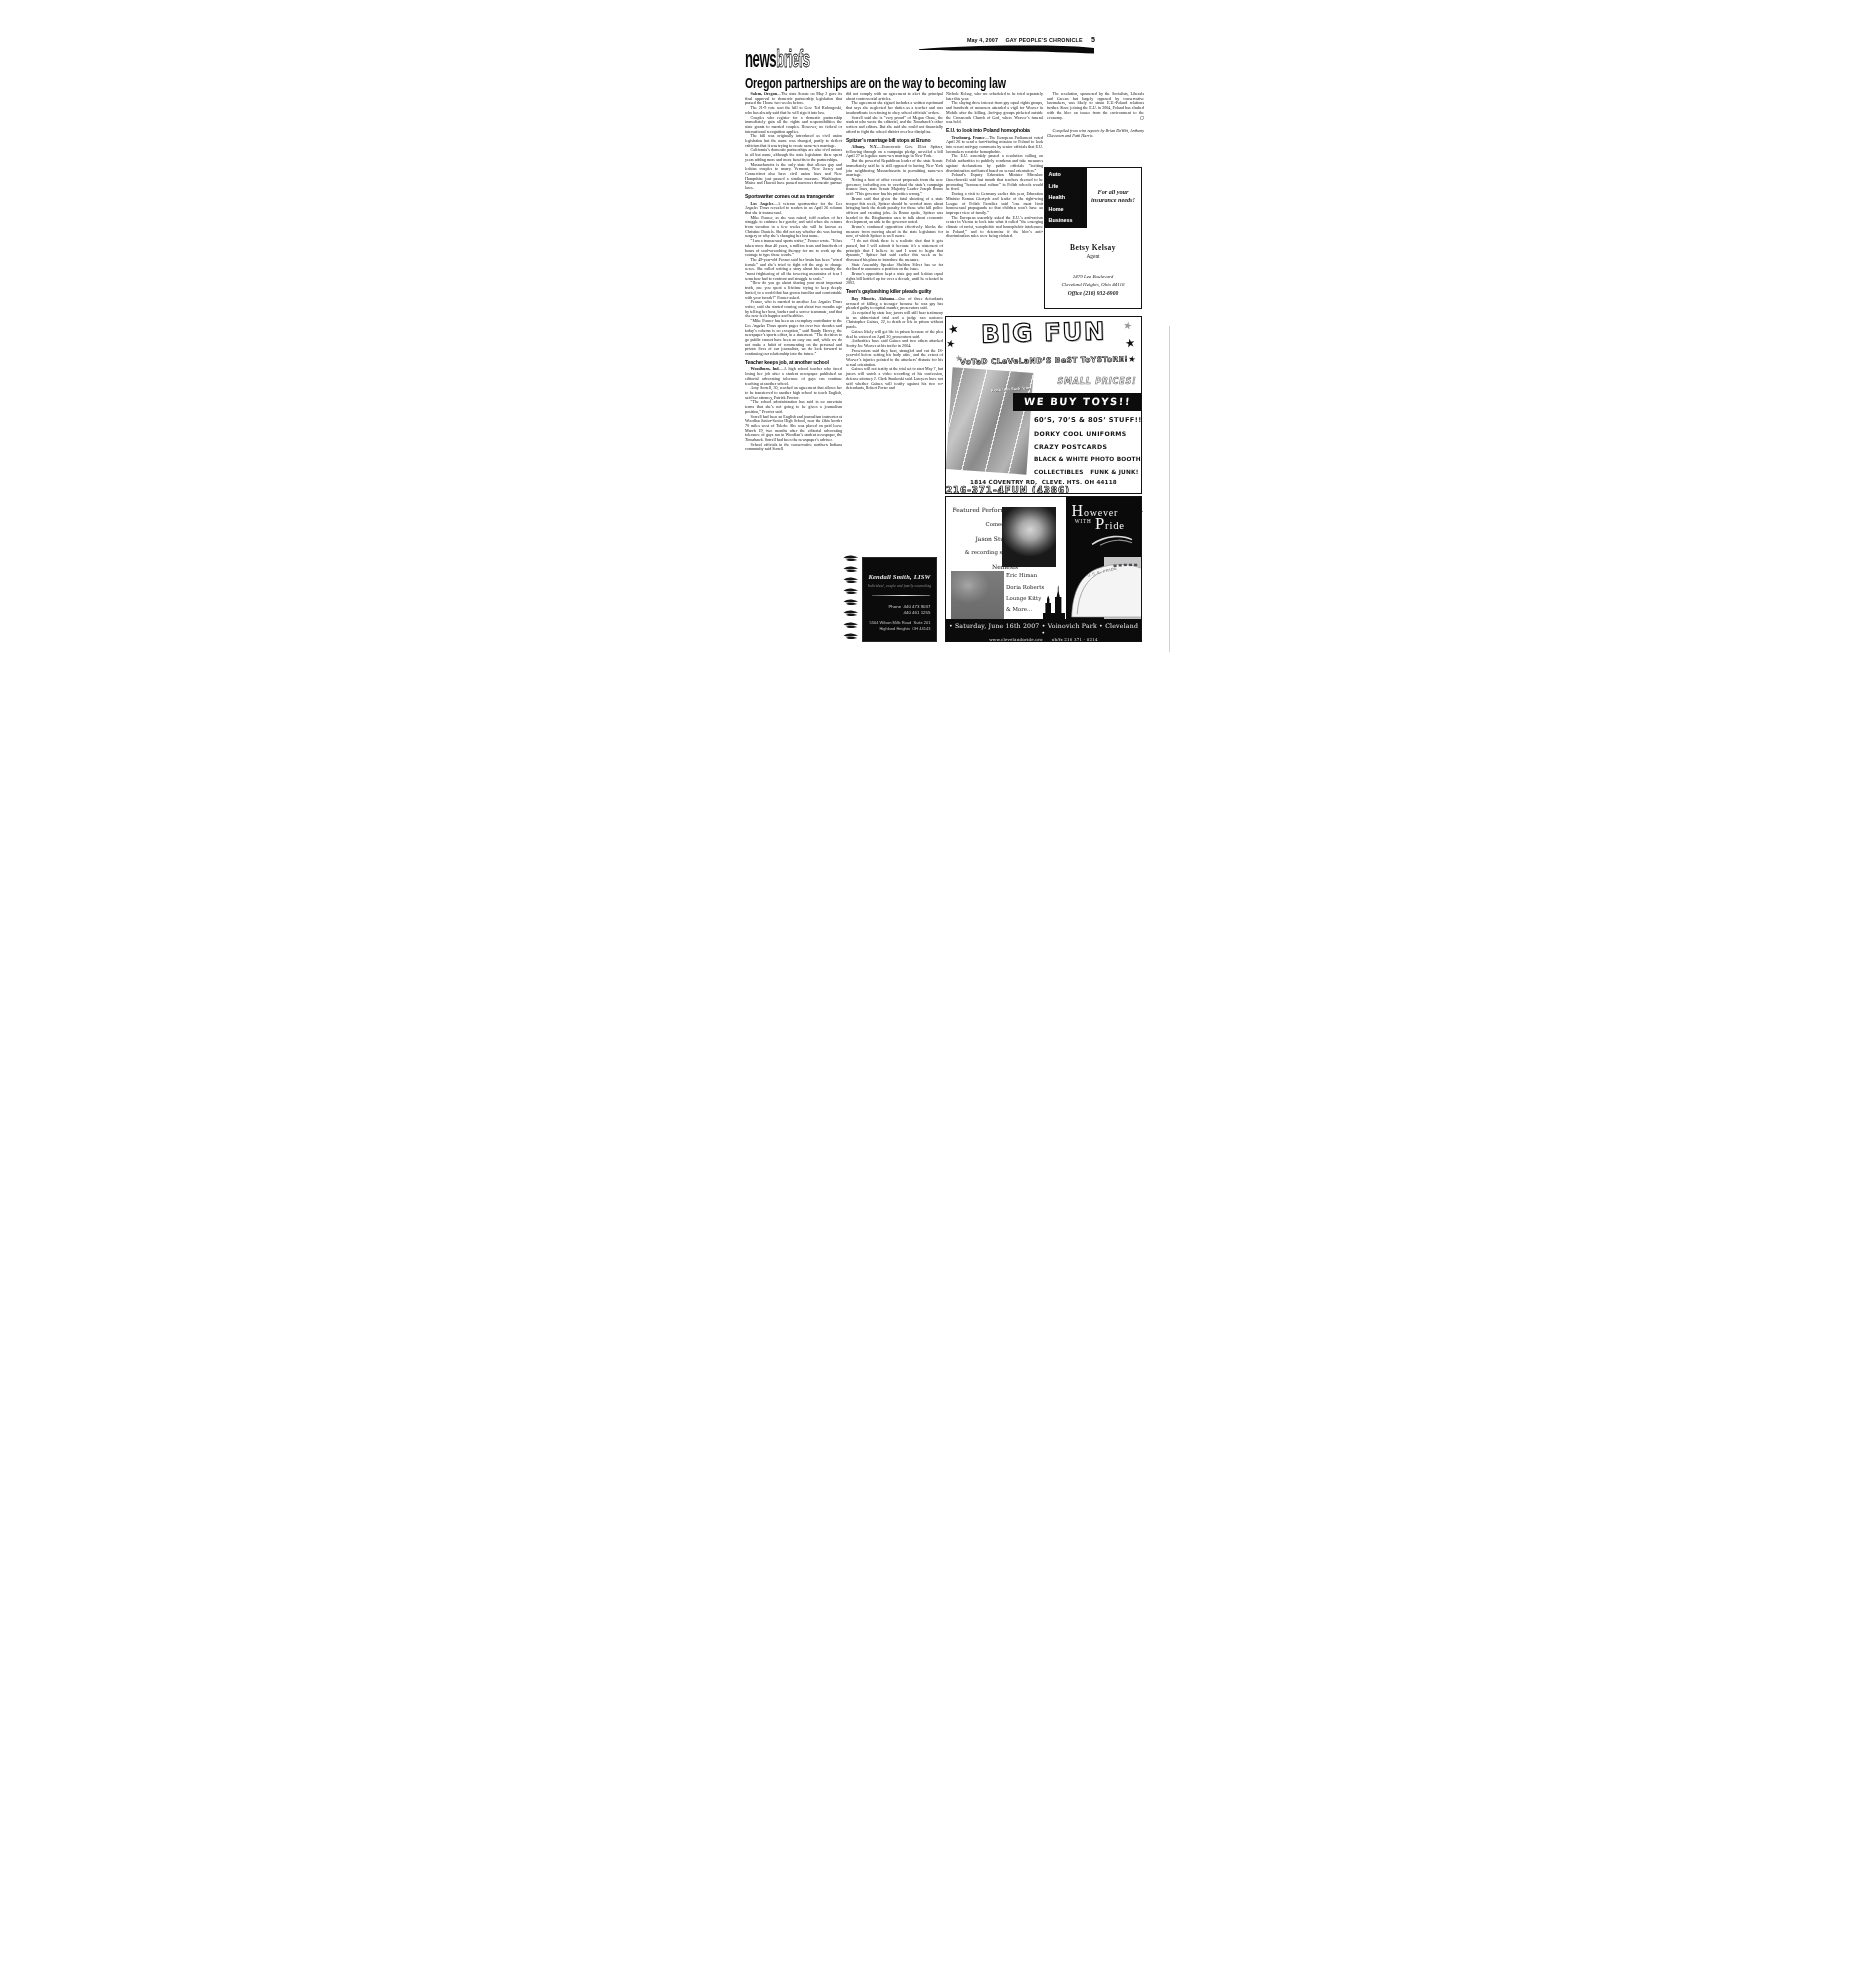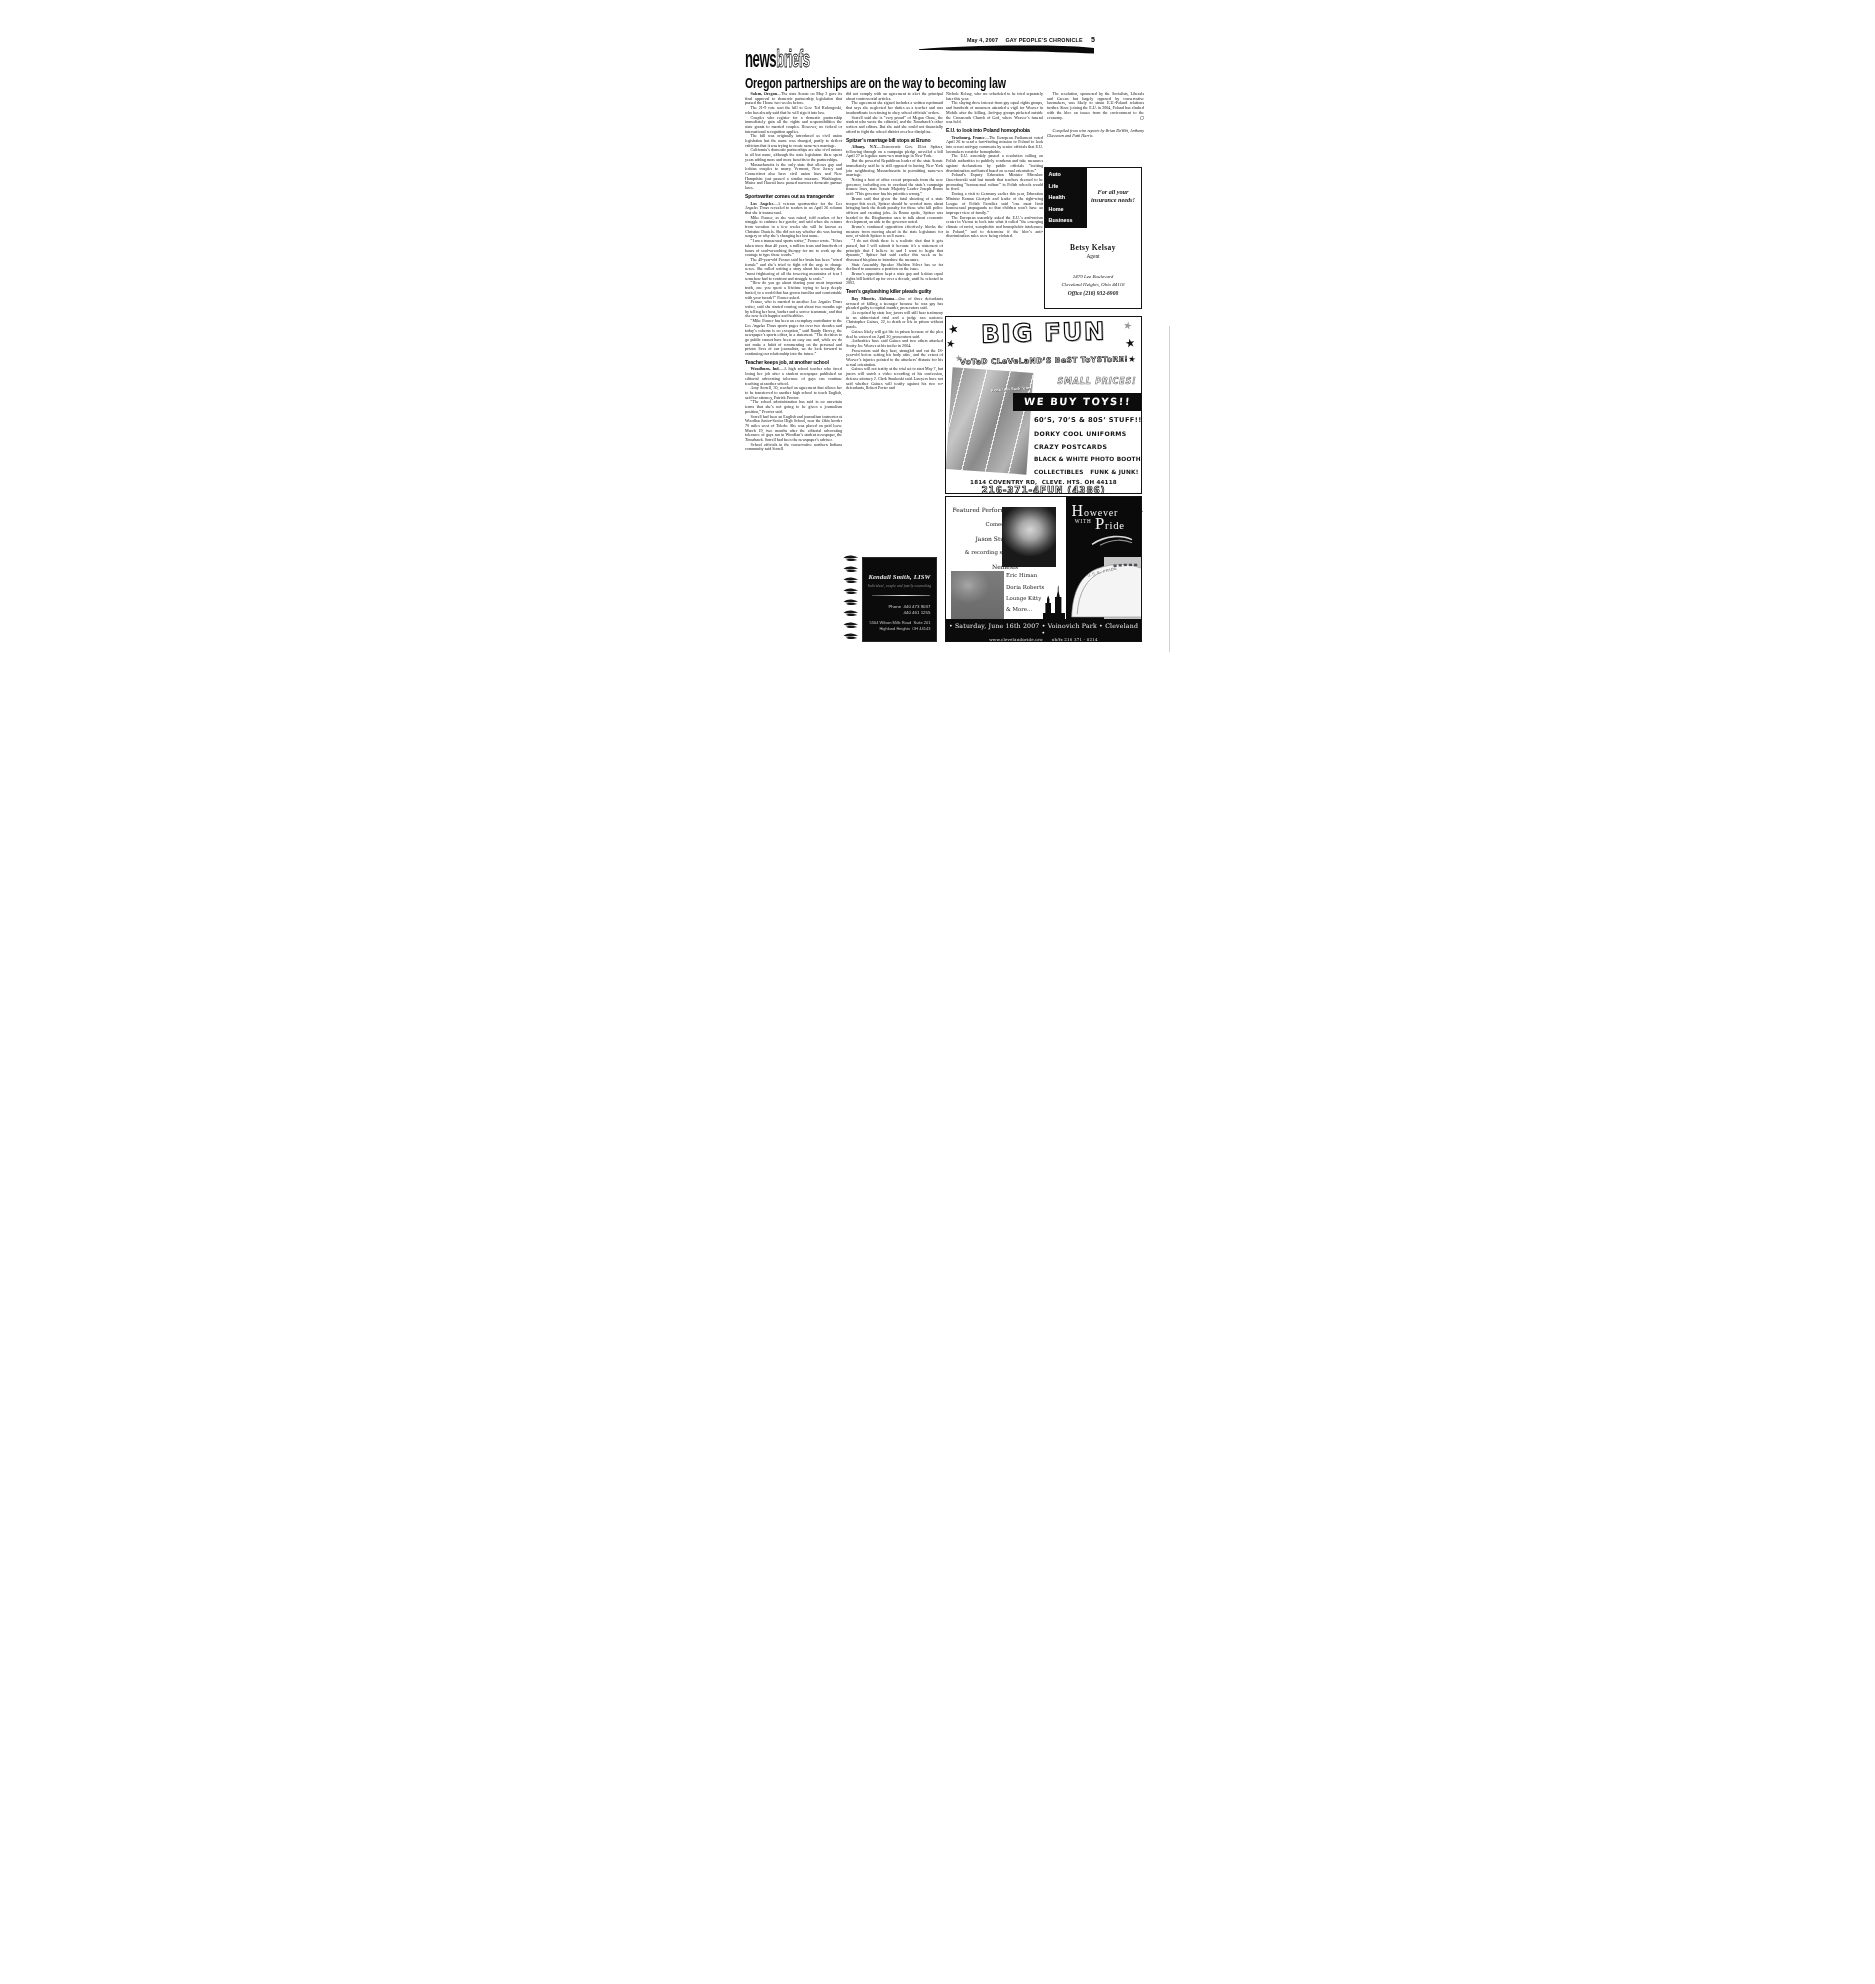--- a/index.html
+++ b/index.html
@@ -82,21 +82,21 @@
   .bf-line { position:absolute; left:88px; font-family:"DejaVu Sans", sans-serif; font-weight:800;
              color:#151515; white-space:pre; }
   .bf-line.l0 { top:99px; font-size:6.7px; letter-spacing:0.4px; }
   .bf-line.l1 { top:113px; font-size:6.2px; letter-spacing:0.4px; }
   .bf-line.l2 { top:126px; font-size:6.2px; letter-spacing:0.4px; }
   .bf-line.l3 { top:139px; font-size:5.8px; letter-spacing:0.2px; }
   .bf-line.l4 { top:152px; font-size:5.8px; letter-spacing:0.2px; }
   .bf-addr { position:absolute; left:0; top:162px; width:100%; text-align:center;
              font-family:"DejaVu Sans", sans-serif; font-weight:800; font-size:5.6px; letter-spacing:0.2px;
              color:#161616; white-space:pre; }
-  .bf-phone { position:absolute; left:0; top:168px; width:100%; text-align:center;
+  .bf-phone { position:absolute; left:0; top:168px; width:100%; 
               font-family:"DejaVu Sans", sans-serif; font-weight:900; font-size:9px; letter-spacing:0.8px;
               color:#fff; -webkit-text-stroke:0.7px #101010; }
 
   
   .whale-strip { position:absolute; left:140px; top:555px; width:16.7px; }
   .whale-strip .wh { display:block; margin:0 0 4px 0; }
   .ad-kendall { left:159px; top:557px; width:75px; height:85px; background:#0b0b0b; border:0.8px solid #2a2a2a; }
   .kn-name { position:absolute; left:0; top:15px; width:100%; text-align:center; font-style:italic;
              font-weight:700; font-size:6.6px; color:#ececec; letter-spacing:0.2px; }
   .kn-tag { position:absolute; left:0; top:26px; width:100%; text-align:center; font-style:italic;

